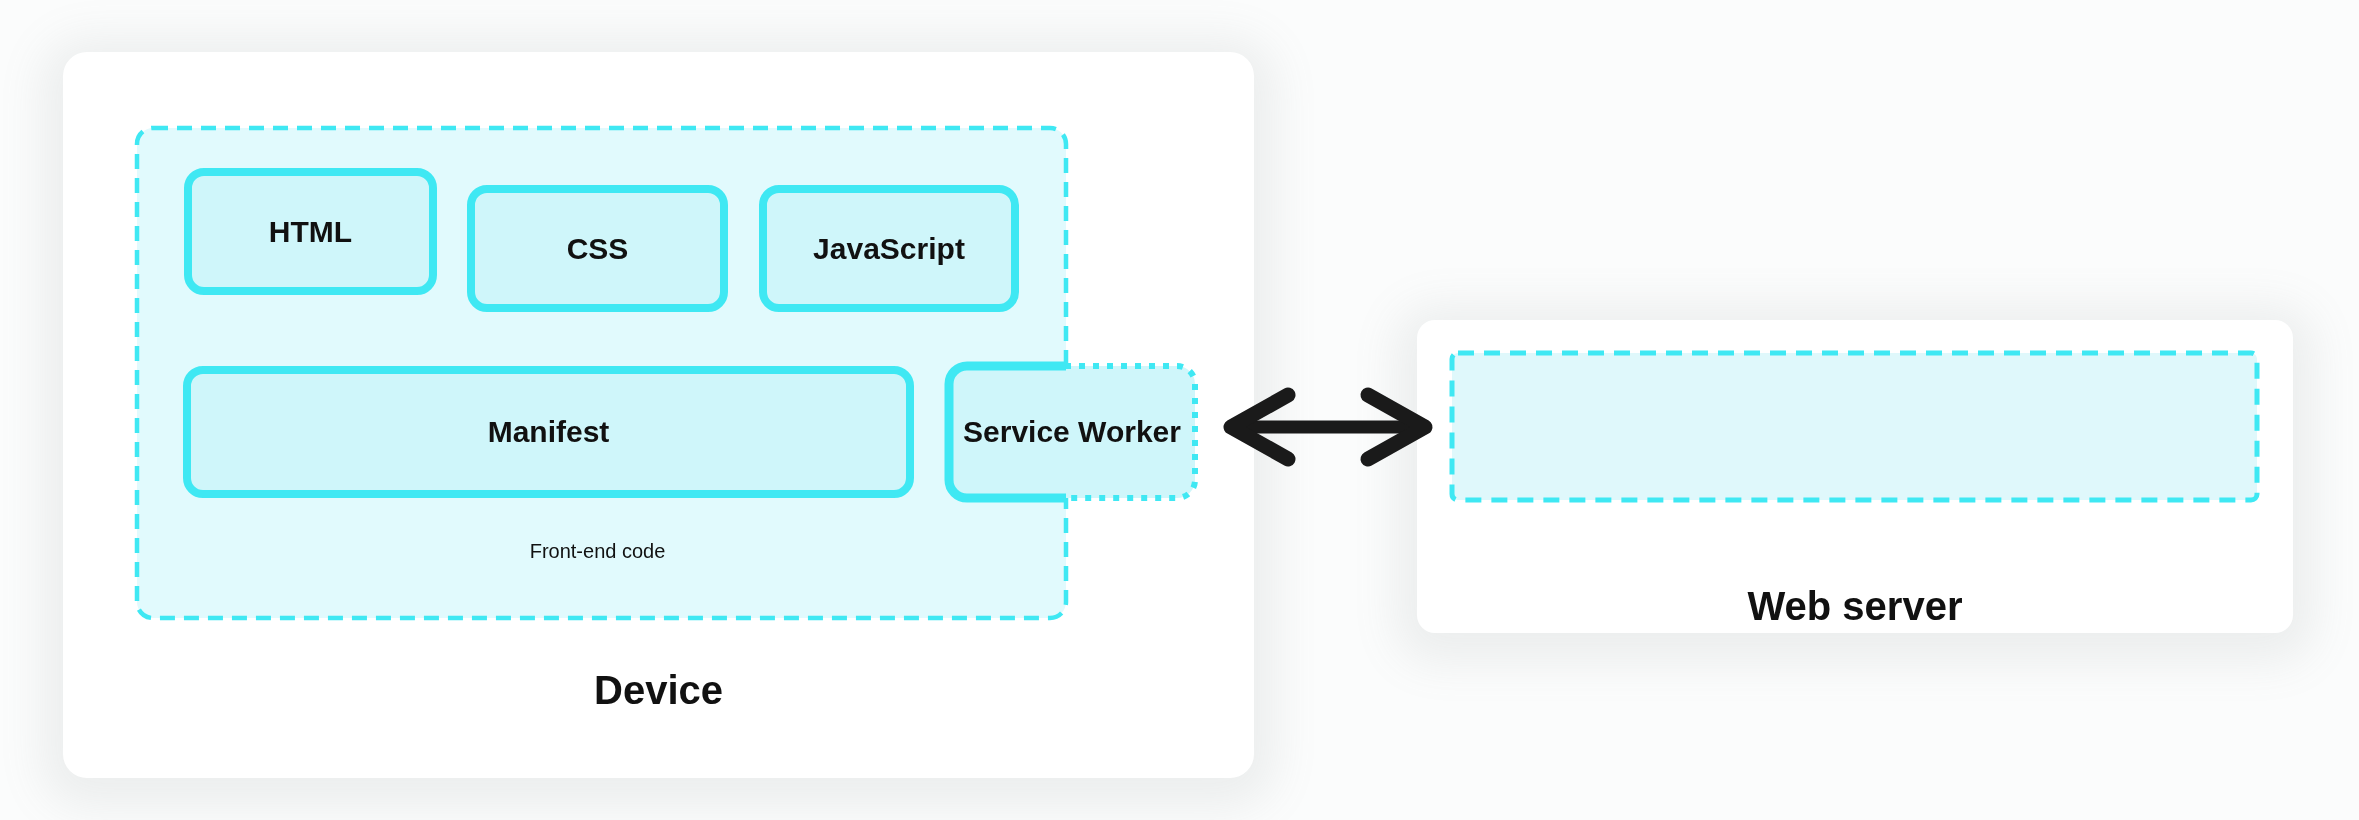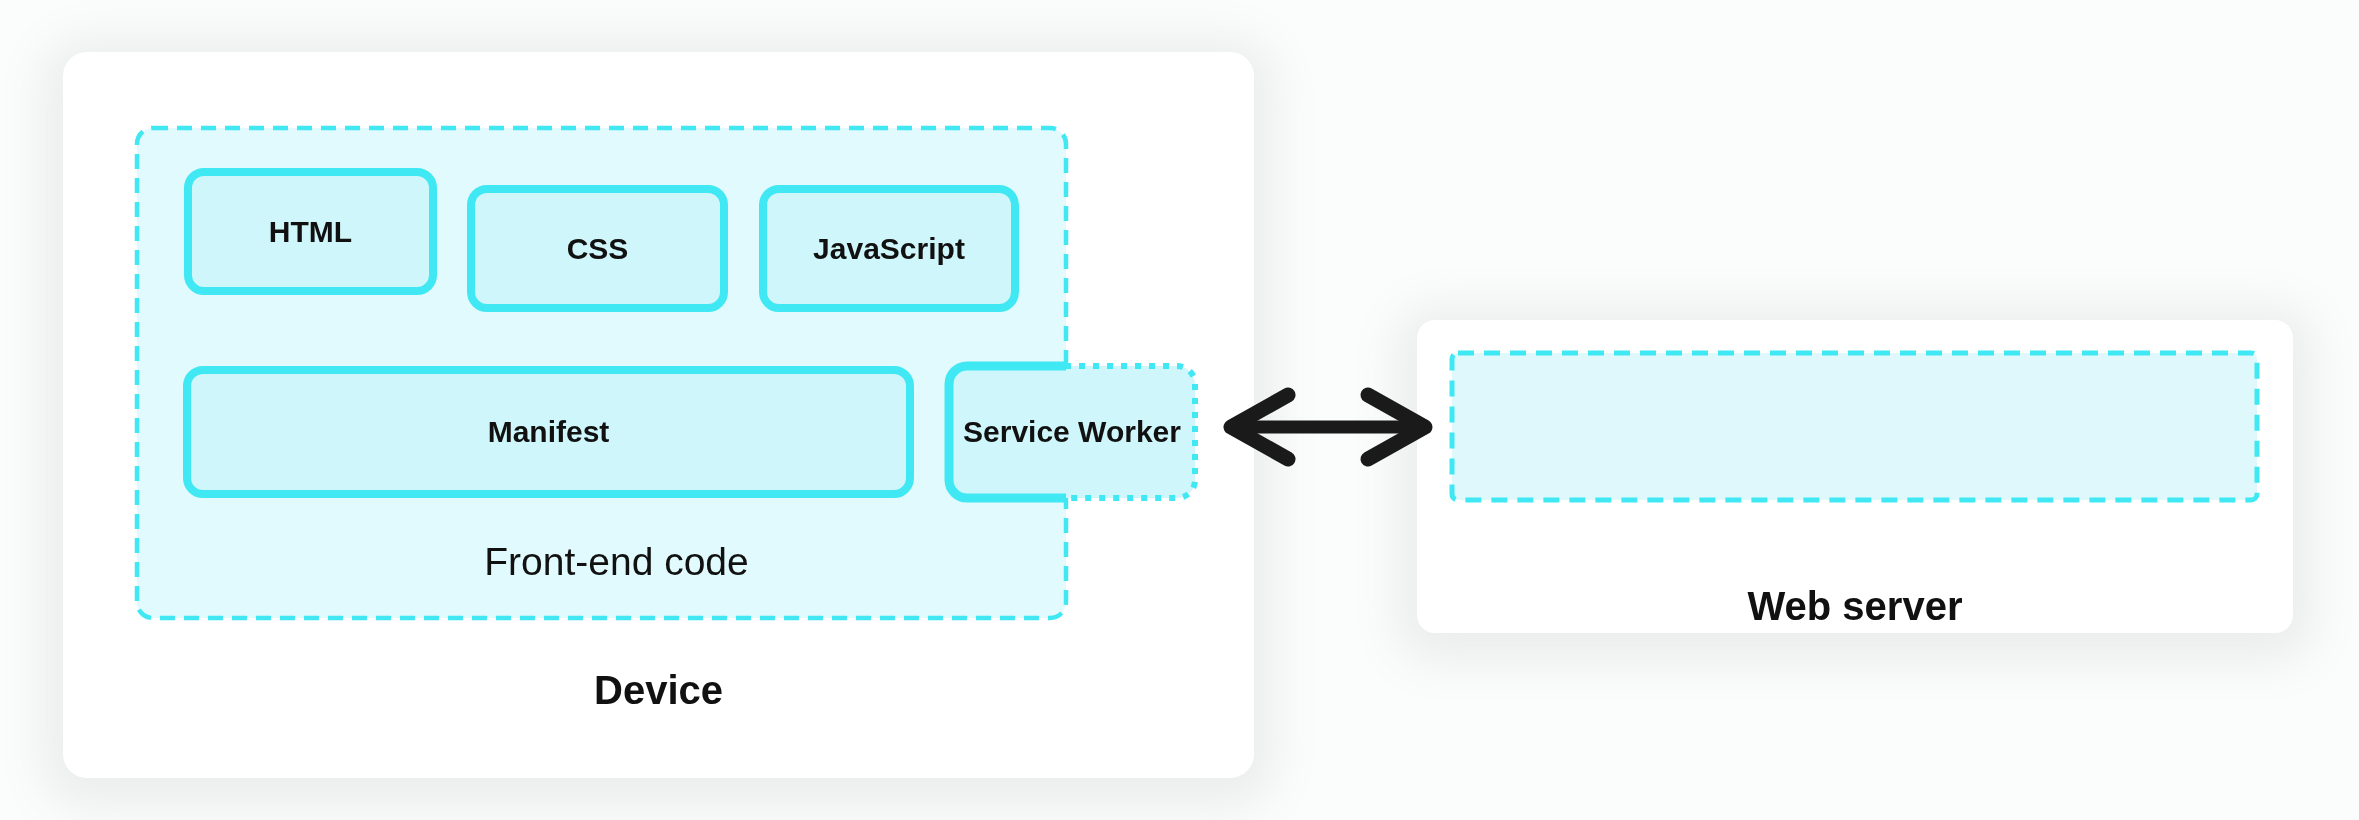--- a/index.html
+++ b/index.html
@@ -42,21 +42,21 @@
   .node-js{left:759px;top:185px;width:260px;height:127px;}
   .node-manifest{left:183px;top:366px;width:731px;height:132px;}
 
   
   .sw-label{position:absolute;left:949px;top:366px;width:246px;height:132px;
             display:flex;align-items:center;justify-content:center;text-align:right;
             font-weight:bold;font-size:30px;line-height:1.15;color:var(--text-ink);}
 
   
   .caption{position:absolute;text-align:center;color:var(--text-ink);}
-  .caption-frontend{left:152px;top:540px;width:929px;font-size:39px;}
+  .caption-frontend{left:133px;top:540px;width:929px;font-size:20px;}
   .caption-device{left:63px;top:668px;width:1191px;font-size:40px;font-weight:bold;}
   .caption-backend{left:1452px;top:353px;width:805px;height:147px;font-size:30px;
                    display:flex;align-items:center;justify-content:center;}
   .caption-server{left:1417px;top:584px;width:876px;font-size:40px;font-weight:bold;}
 </style>
 </head>
 <body>
 
 <div class="stage">
 

